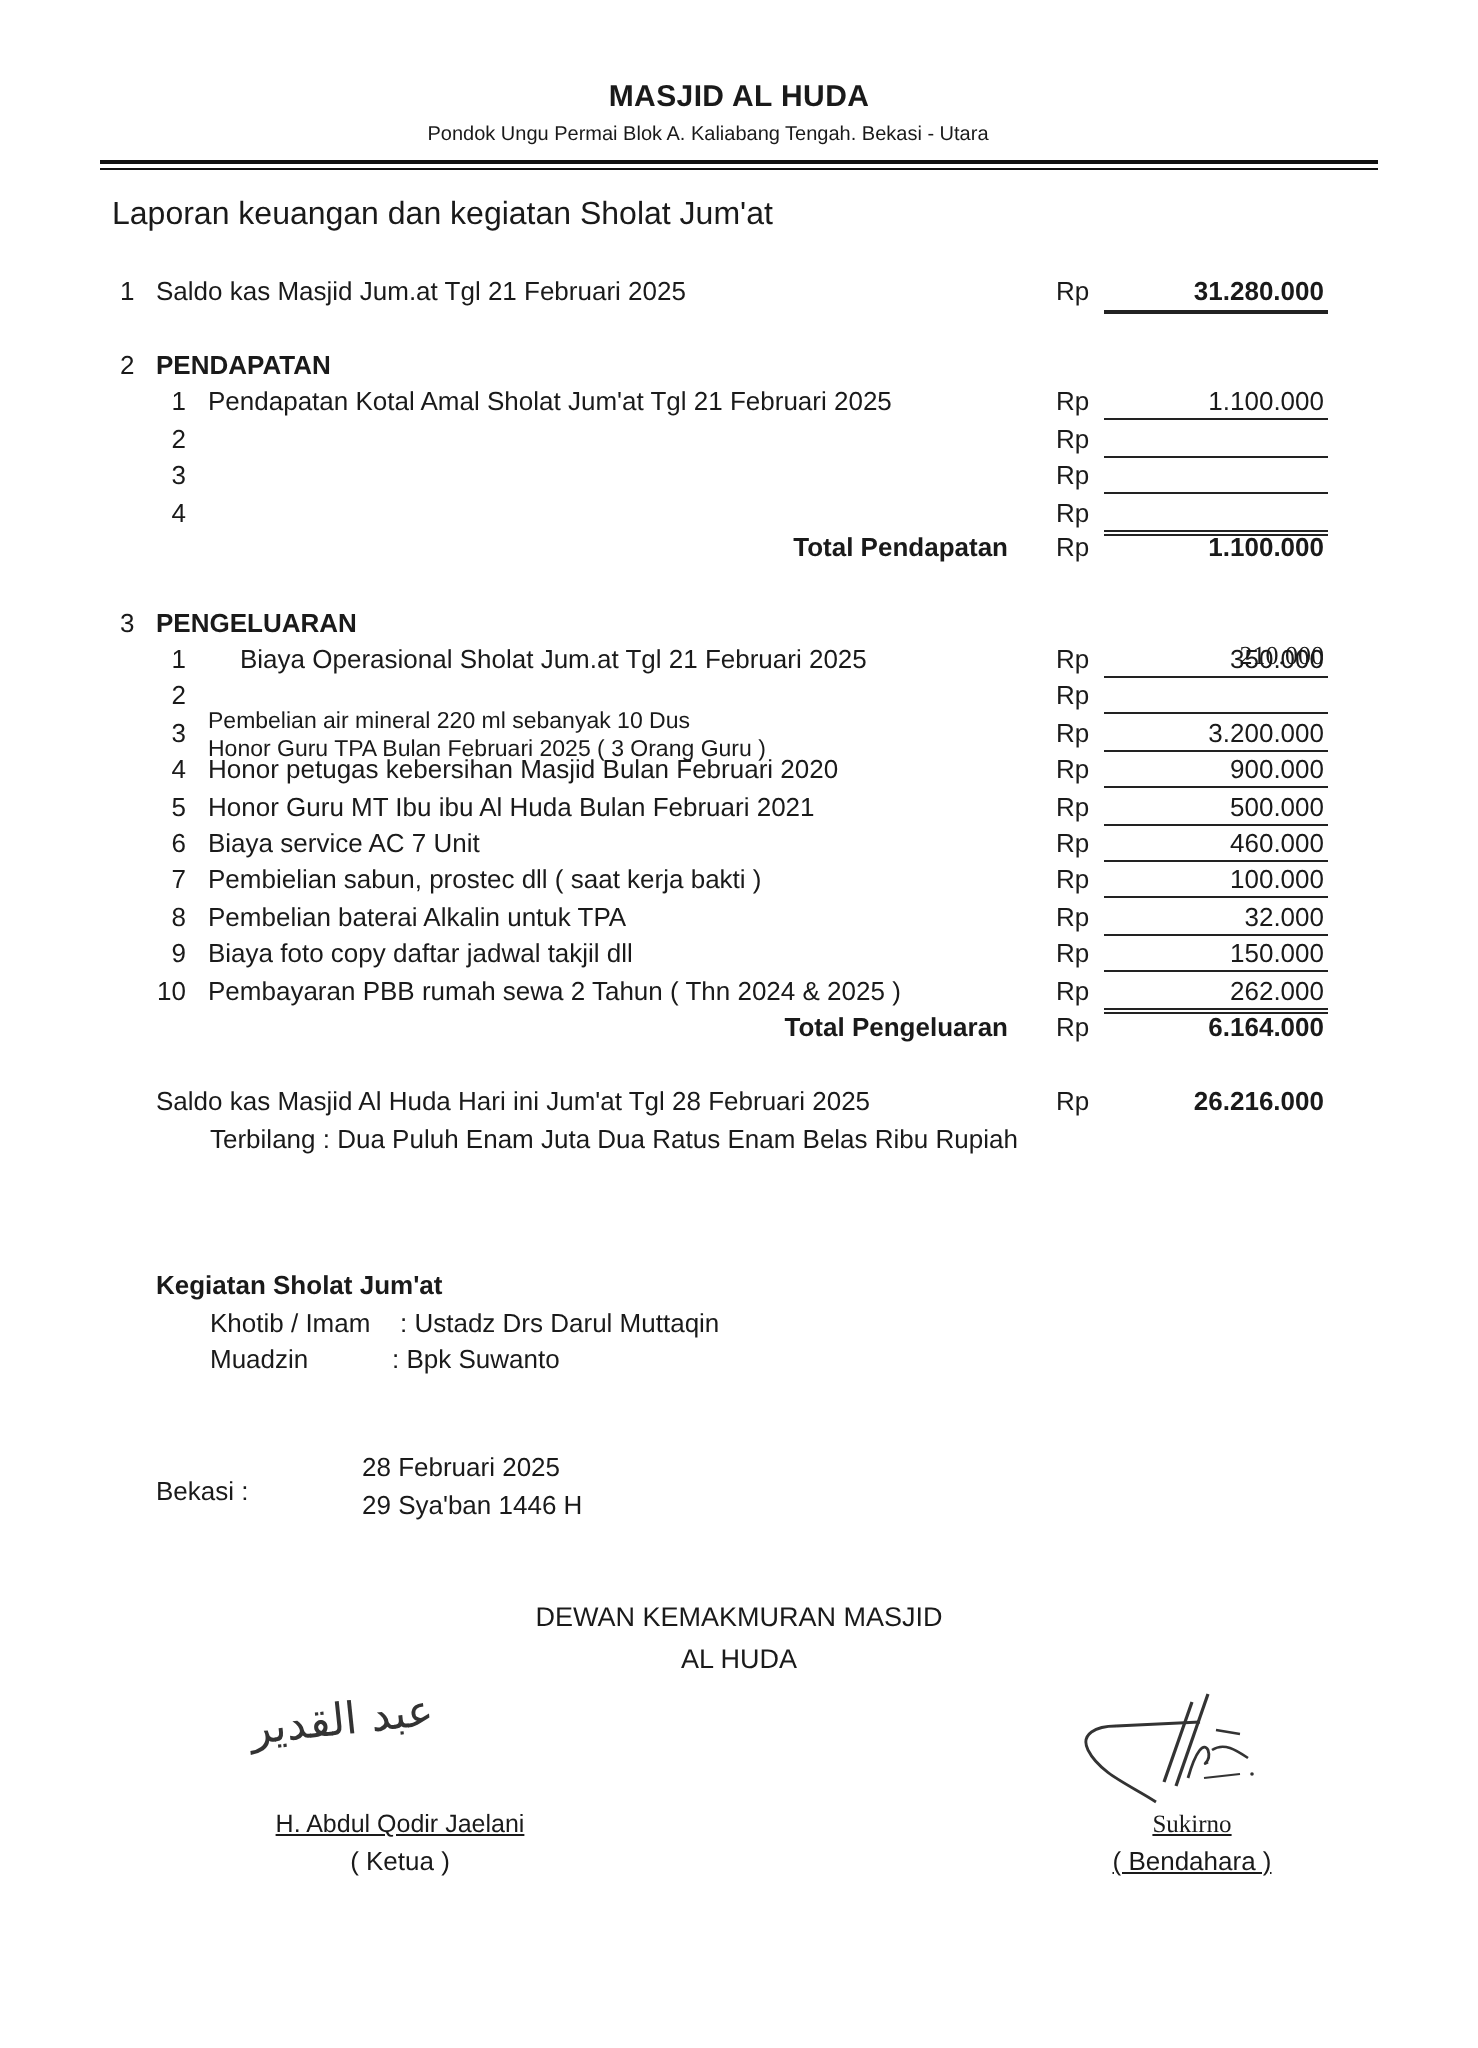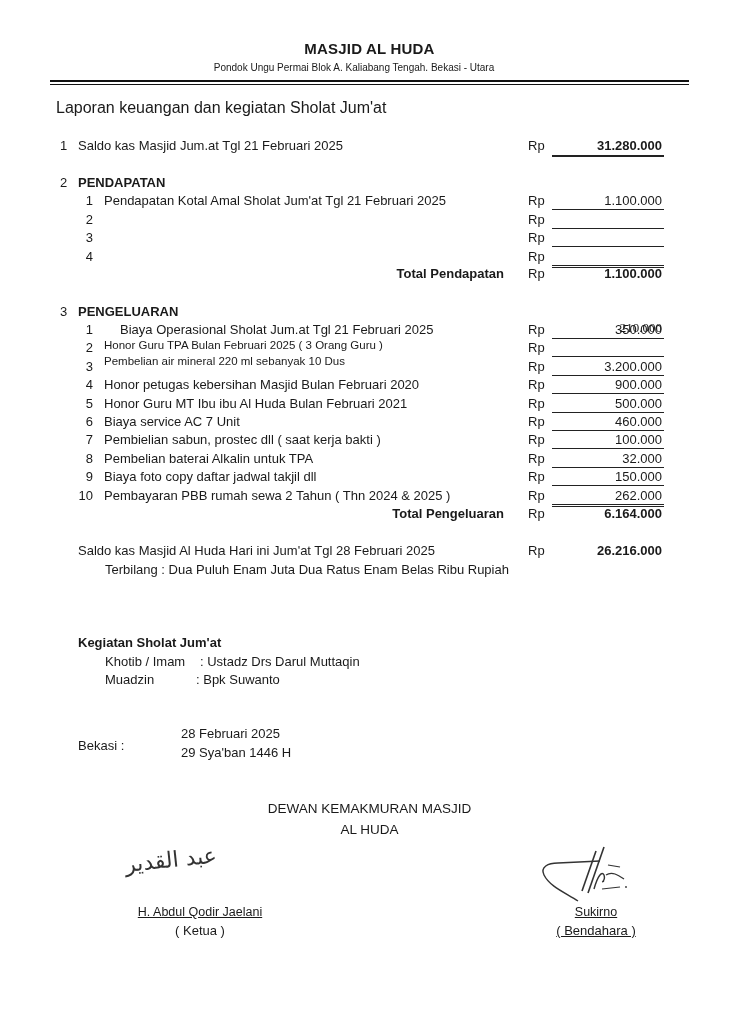--- a/index.html
+++ b/index.html
@@ -98,21 +98,21 @@
       </div>
       <div>
         <div class="abs idx" style="left: 73px; top: 340.4px;">2</div>
         <div class="abs t-small" style="left: 104px; top: 341.4px; margin-top: 14px;">Pembelian air mineral 220 ml sebanyak 10 Dus</div>
         <div class="abs rp" style="left: 528px; top: 340.4px;">Rp</div>
         <div class="abs amt" style="left: 550px; top: 320px; font-family: Liberation Serif, serif;">210.000</div>
         <div class="abs uline" style="left: 552px; top: 356.4px;"></div>
       </div>
       <div>
         <div class="abs idx" style="left: 73px; top: 358.8px;">3</div>
-        <div class="abs t-small" style="left: 104px; top: 339px; text-align: right;">Honor Guru TPA Bulan Februari 2025 ( 3 Orang Guru )</div>
+        <div class="abs t-small" style="left: 104px; top: 369px; text-align: right;">Honor Guru TPA Bulan Februari 2025 ( 3 Orang Guru )</div>
         <div class="abs rp" style="left: 528px; top: 358.8px;">Rp</div>
         <div class="abs amt" style="left: 550px; top: 358.8px;">3.200.000</div>
         <div class="abs uline" style="left: 552px; top: 374.8px;"></div>
       </div>
       <div>
         <div class="abs idx" style="left: 73px; top: 377.2px;">4</div>
         <div class="abs t" style="left: 104px; top: 377.2px;">Honor petugas kebersihan Masjid Bulan Februari 2020</div>
         <div class="abs rp" style="left: 528px; top: 377.2px;">Rp</div>
         <div class="abs amt" style="left: 550px; top: 377.2px;">900.000</div>
         <div class="abs uline" style="left: 552px; top: 393.2px;"></div>
@@ -201,15 +201,15 @@
     <path d="M20 18 C 10 18, 2 22, 6 30 C 12 42, 28 48, 40 56" fill="none" stroke="#333" stroke-width="1.4"></path>
     <path d="M20 18 L 62 16" fill="none" stroke="#333" stroke-width="1.4"></path>
     <path d="M44 46 L 58 6" fill="none" stroke="#333" stroke-width="1.6"></path>
     <path d="M50 48 L 66 2" fill="none" stroke="#333" stroke-width="1.6"></path>
     <path d="M56 44 C 60 30, 64 26, 66 30 C 68 36, 62 38, 66 36" fill="none" stroke="#333" stroke-width="1.4"></path>
     <path d="M68 30 C 74 26, 80 30, 86 34" fill="none" stroke="#333" stroke-width="1.3"></path>
     <path d="M70 20 L 82 22" fill="none" stroke="#333" stroke-width="1.2"></path>
     <path d="M64 44 L 82 42" fill="none" stroke="#333" stroke-width="1.1"></path>
     <circle cx="88" cy="42" r="0.9" fill="#333"></circle>
   </svg>
-  <div class="abs center sig-name" style="left:540px; width:112px; top:905px;">Sukirno</div>
+  <div class="abs center sig-name" style="left:540px; width:112px; top:905px;font-family:Liberation Serif, serif;">Sukirno</div>
   <div class="abs center t" style="left:540px; width:112px; top:923px;text-decoration:underline;">( Bendahara )</div>
 </div>
 
 </body></html>

